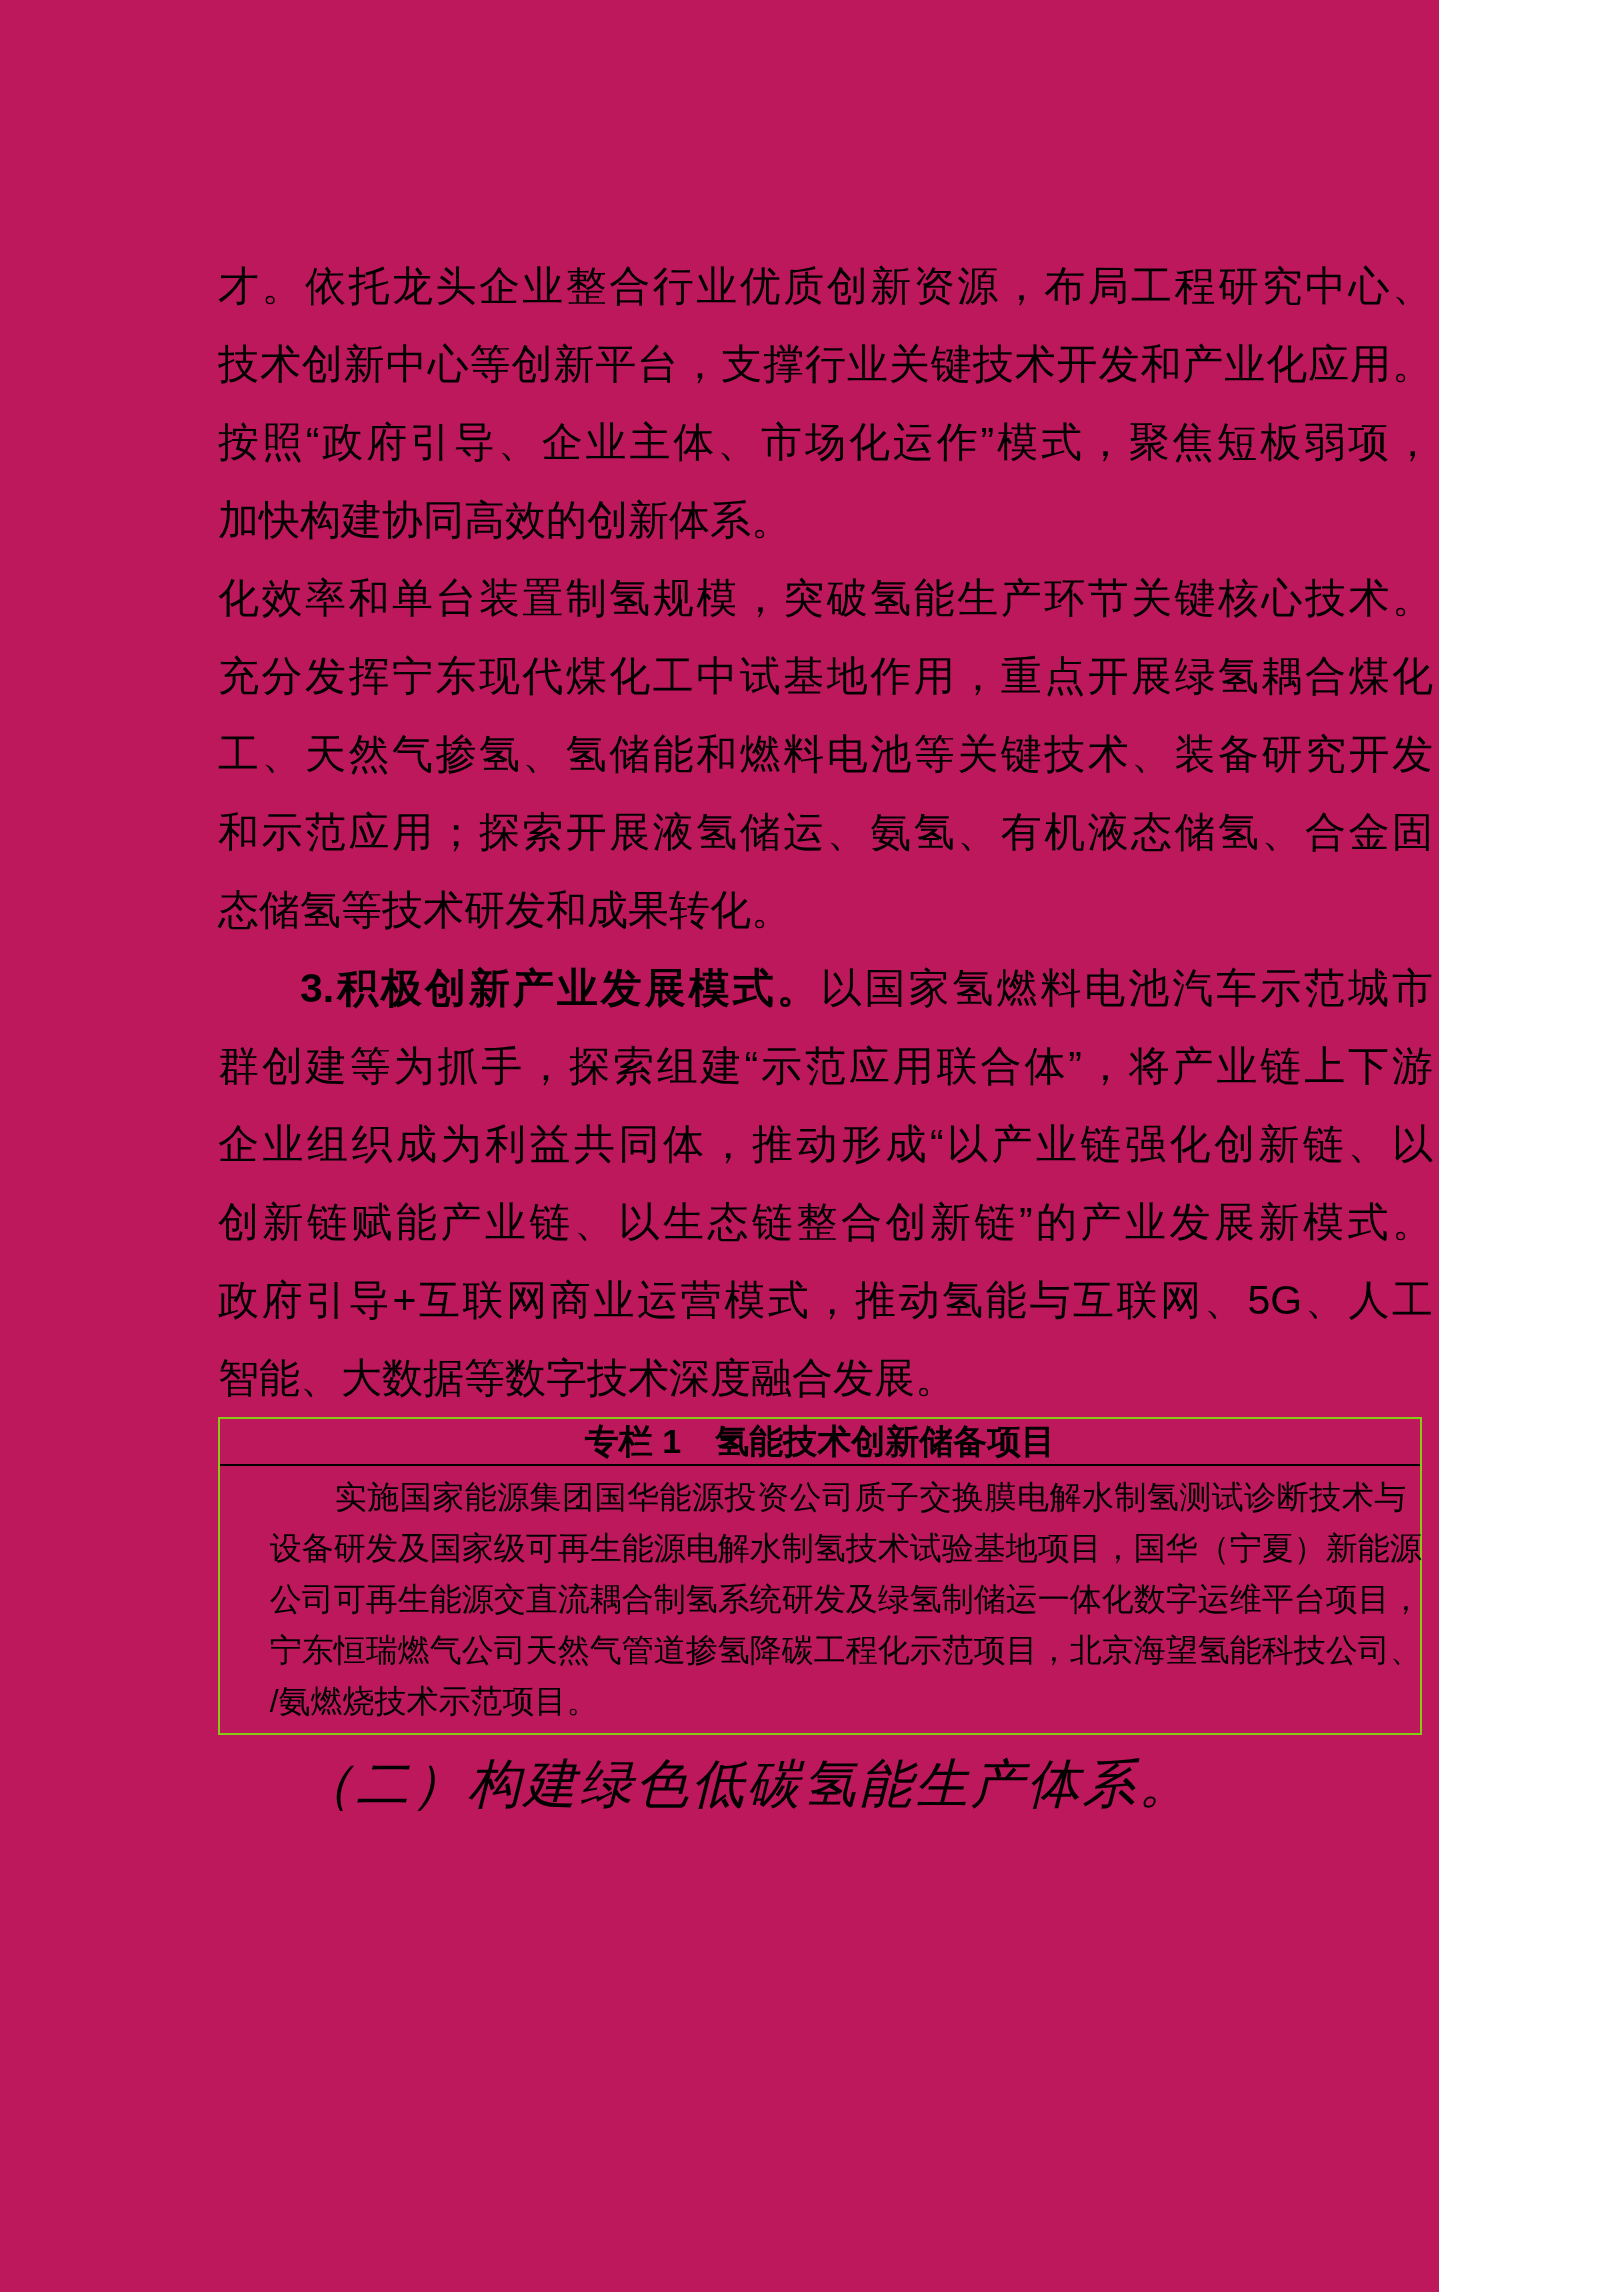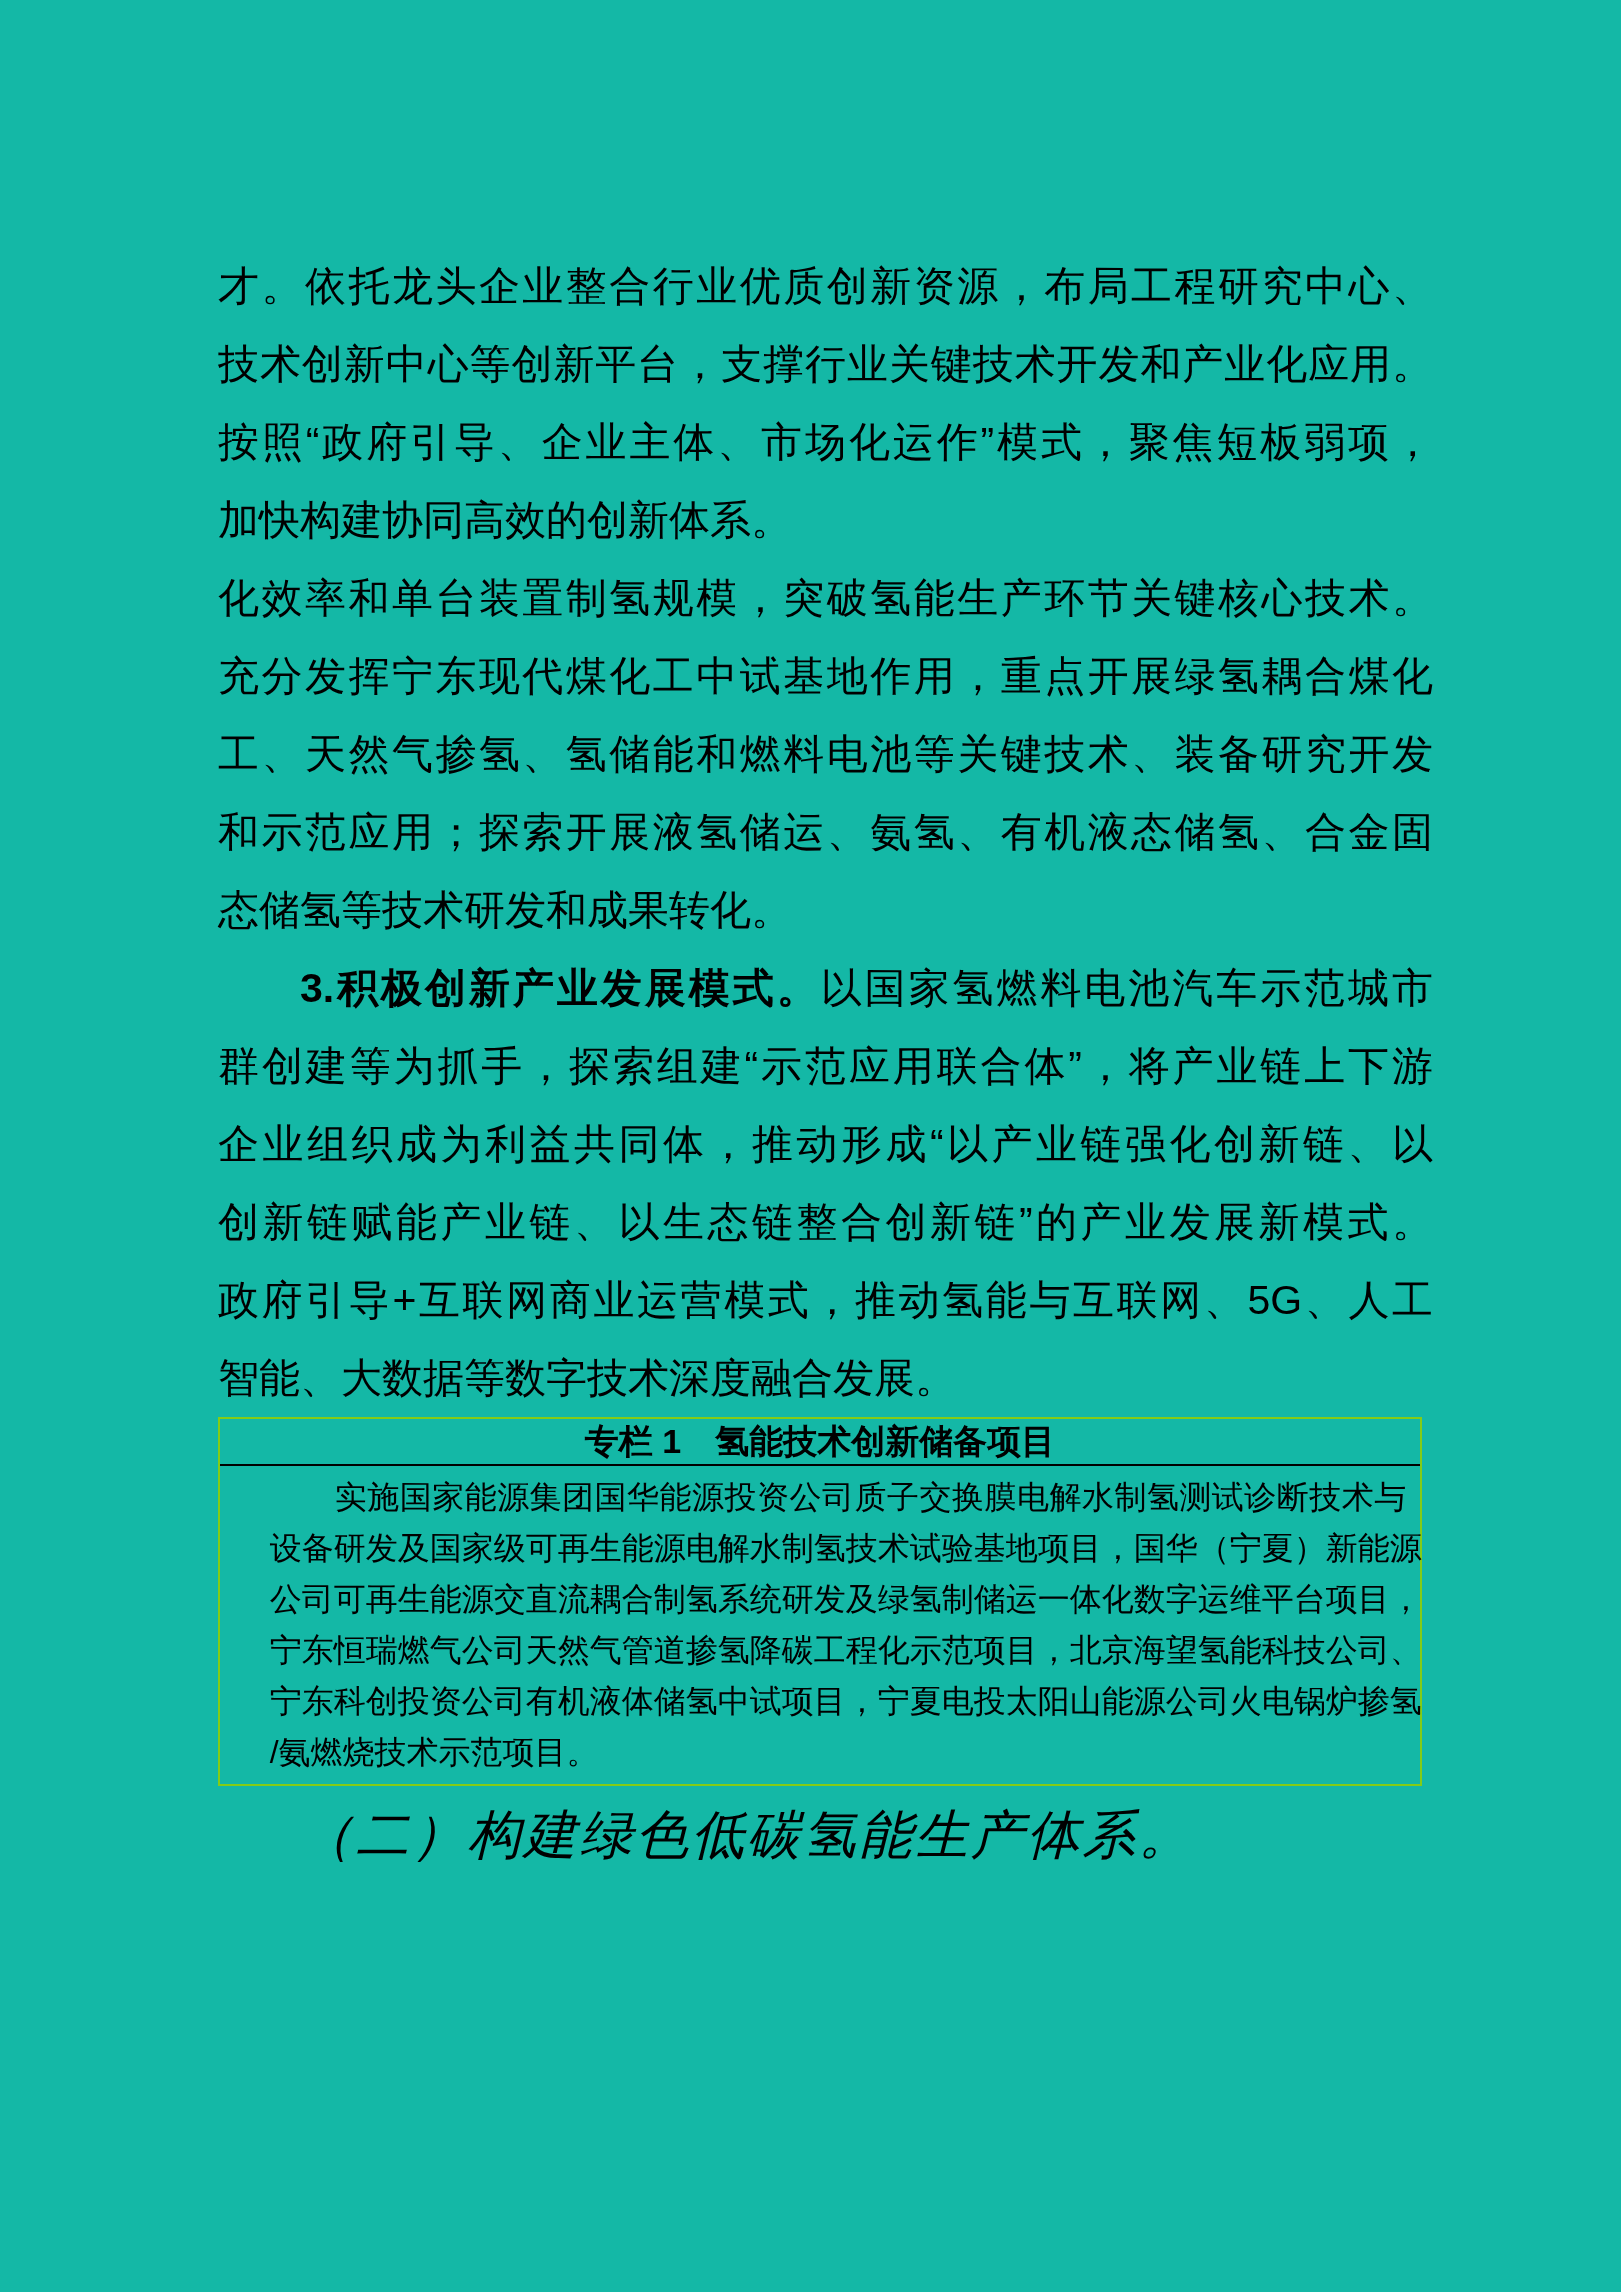--- a/index.html
+++ b/index.html
@@ -1,21 +1,21 @@
 <!DOCTYPE html>
 <html><head>
 <meta charset="utf-8">
 <style>
   html, body { margin: 0; padding: 0; background: #ffffff; }
 
   .page {
     position: relative;
-    width: 1621px;
+    width: 1439px;
     height: 2293px;
-    background: #14b8a6;
+    background: #be185d;
     color: #000000;
     font-family: "Liberation Sans", sans-serif;
     overflow: hidden;
   }
 
   .content {
     position: absolute;
     left: 218px;
     top: 247px;
     width: 1215px;
@@ -99,21 +99,20 @@
     <div class="line">政府引导+互联网商业运营模式，推动氢能与互联网、5G、人工</div>
     <div class="line last">智能、大数据等数字技术深度融合发展。</div>
 
     <div class="panel">
       <div class="panel-title">专栏 1　氢能技术创新储备项目</div>
       <div class="panel-body">
         <div class="pline indent">实施国家能源集团国华能源投资公司质子交换膜电解水制氢测试诊断技术与</div>
         <div class="pline">设备研发及国家级可再生能源电解水制氢技术试验基地项目，国华（宁夏）新能源</div>
         <div class="pline">公司可再生能源交直流耦合制氢系统研发及绿氢制储运一体化数字运维平台项目，</div>
         <div class="pline">宁东恒瑞燃气公司天然气管道掺氢降碳工程化示范项目，北京海望氢能科技公司、</div>
-        <div class="pline">宁东科创投资公司有机液体储氢中试项目，宁夏电投太阳山能源公司火电锅炉掺氢</div>
         <div class="pline last">/氨燃烧技术示范项目。</div>
       </div>
     </div>
 
     <div class="footer-heading">（二）构建绿色低碳氢能生产体系。</div>
 
   </div>
 </div>
 
 

